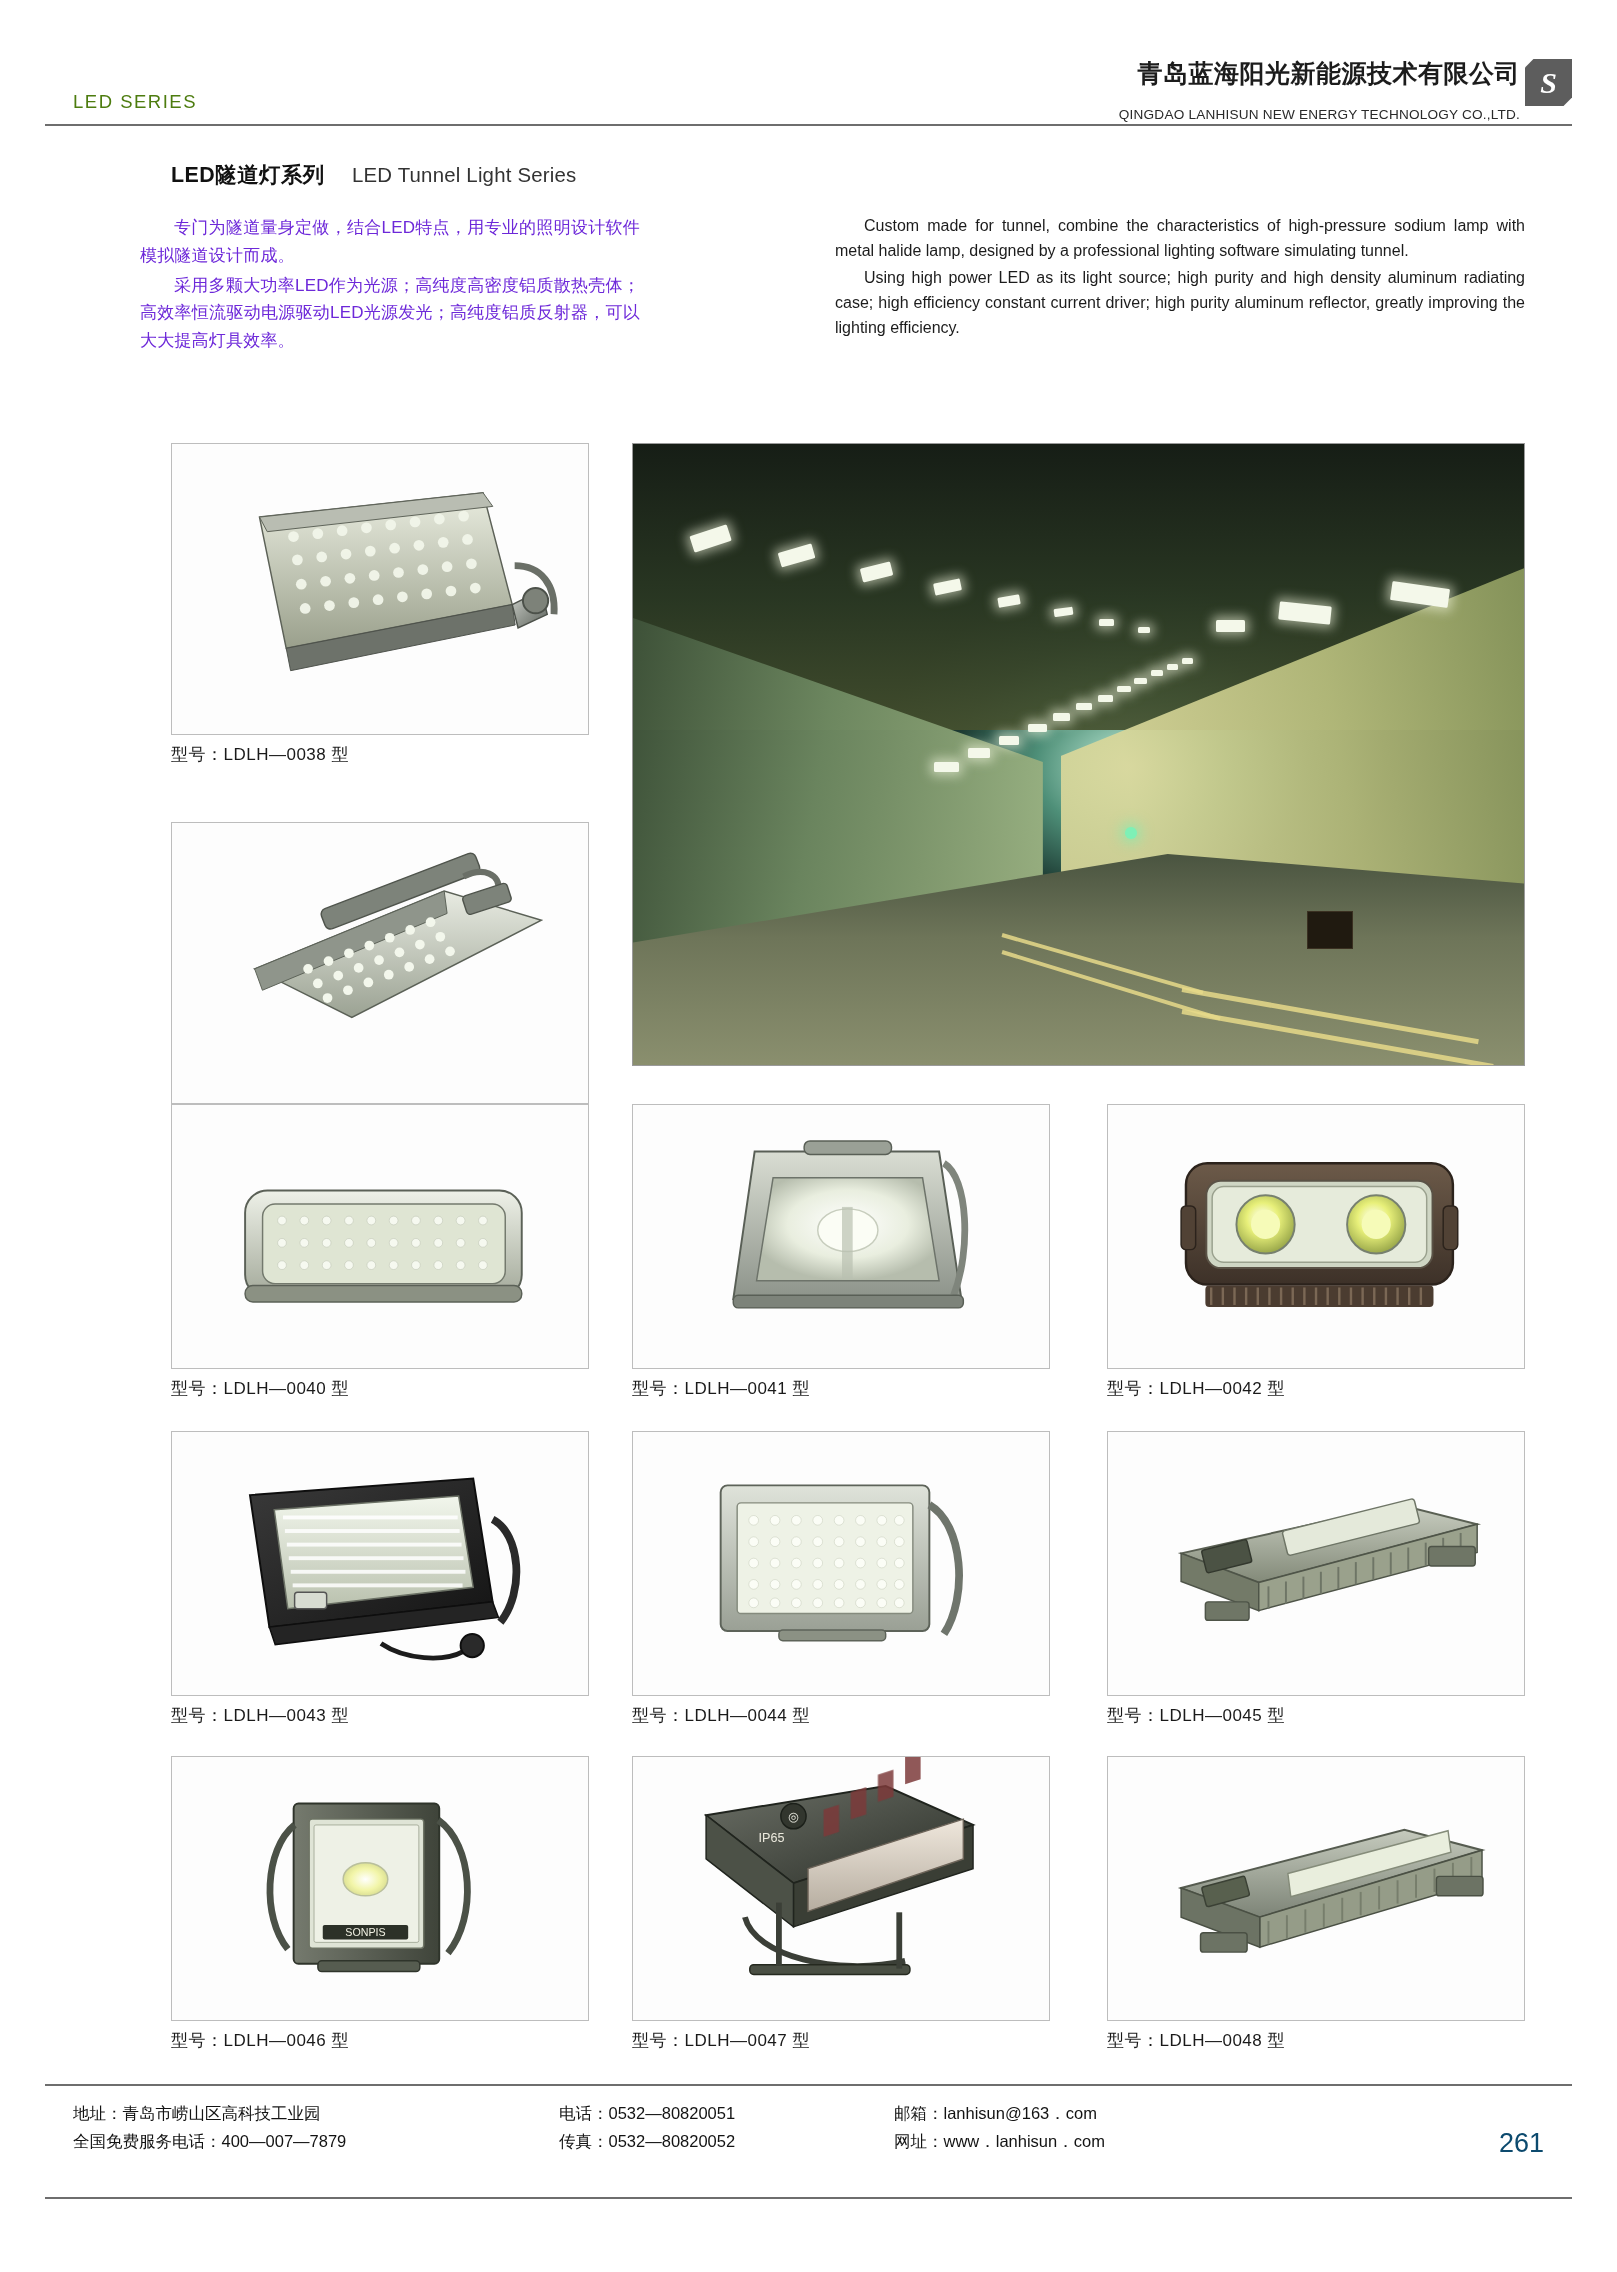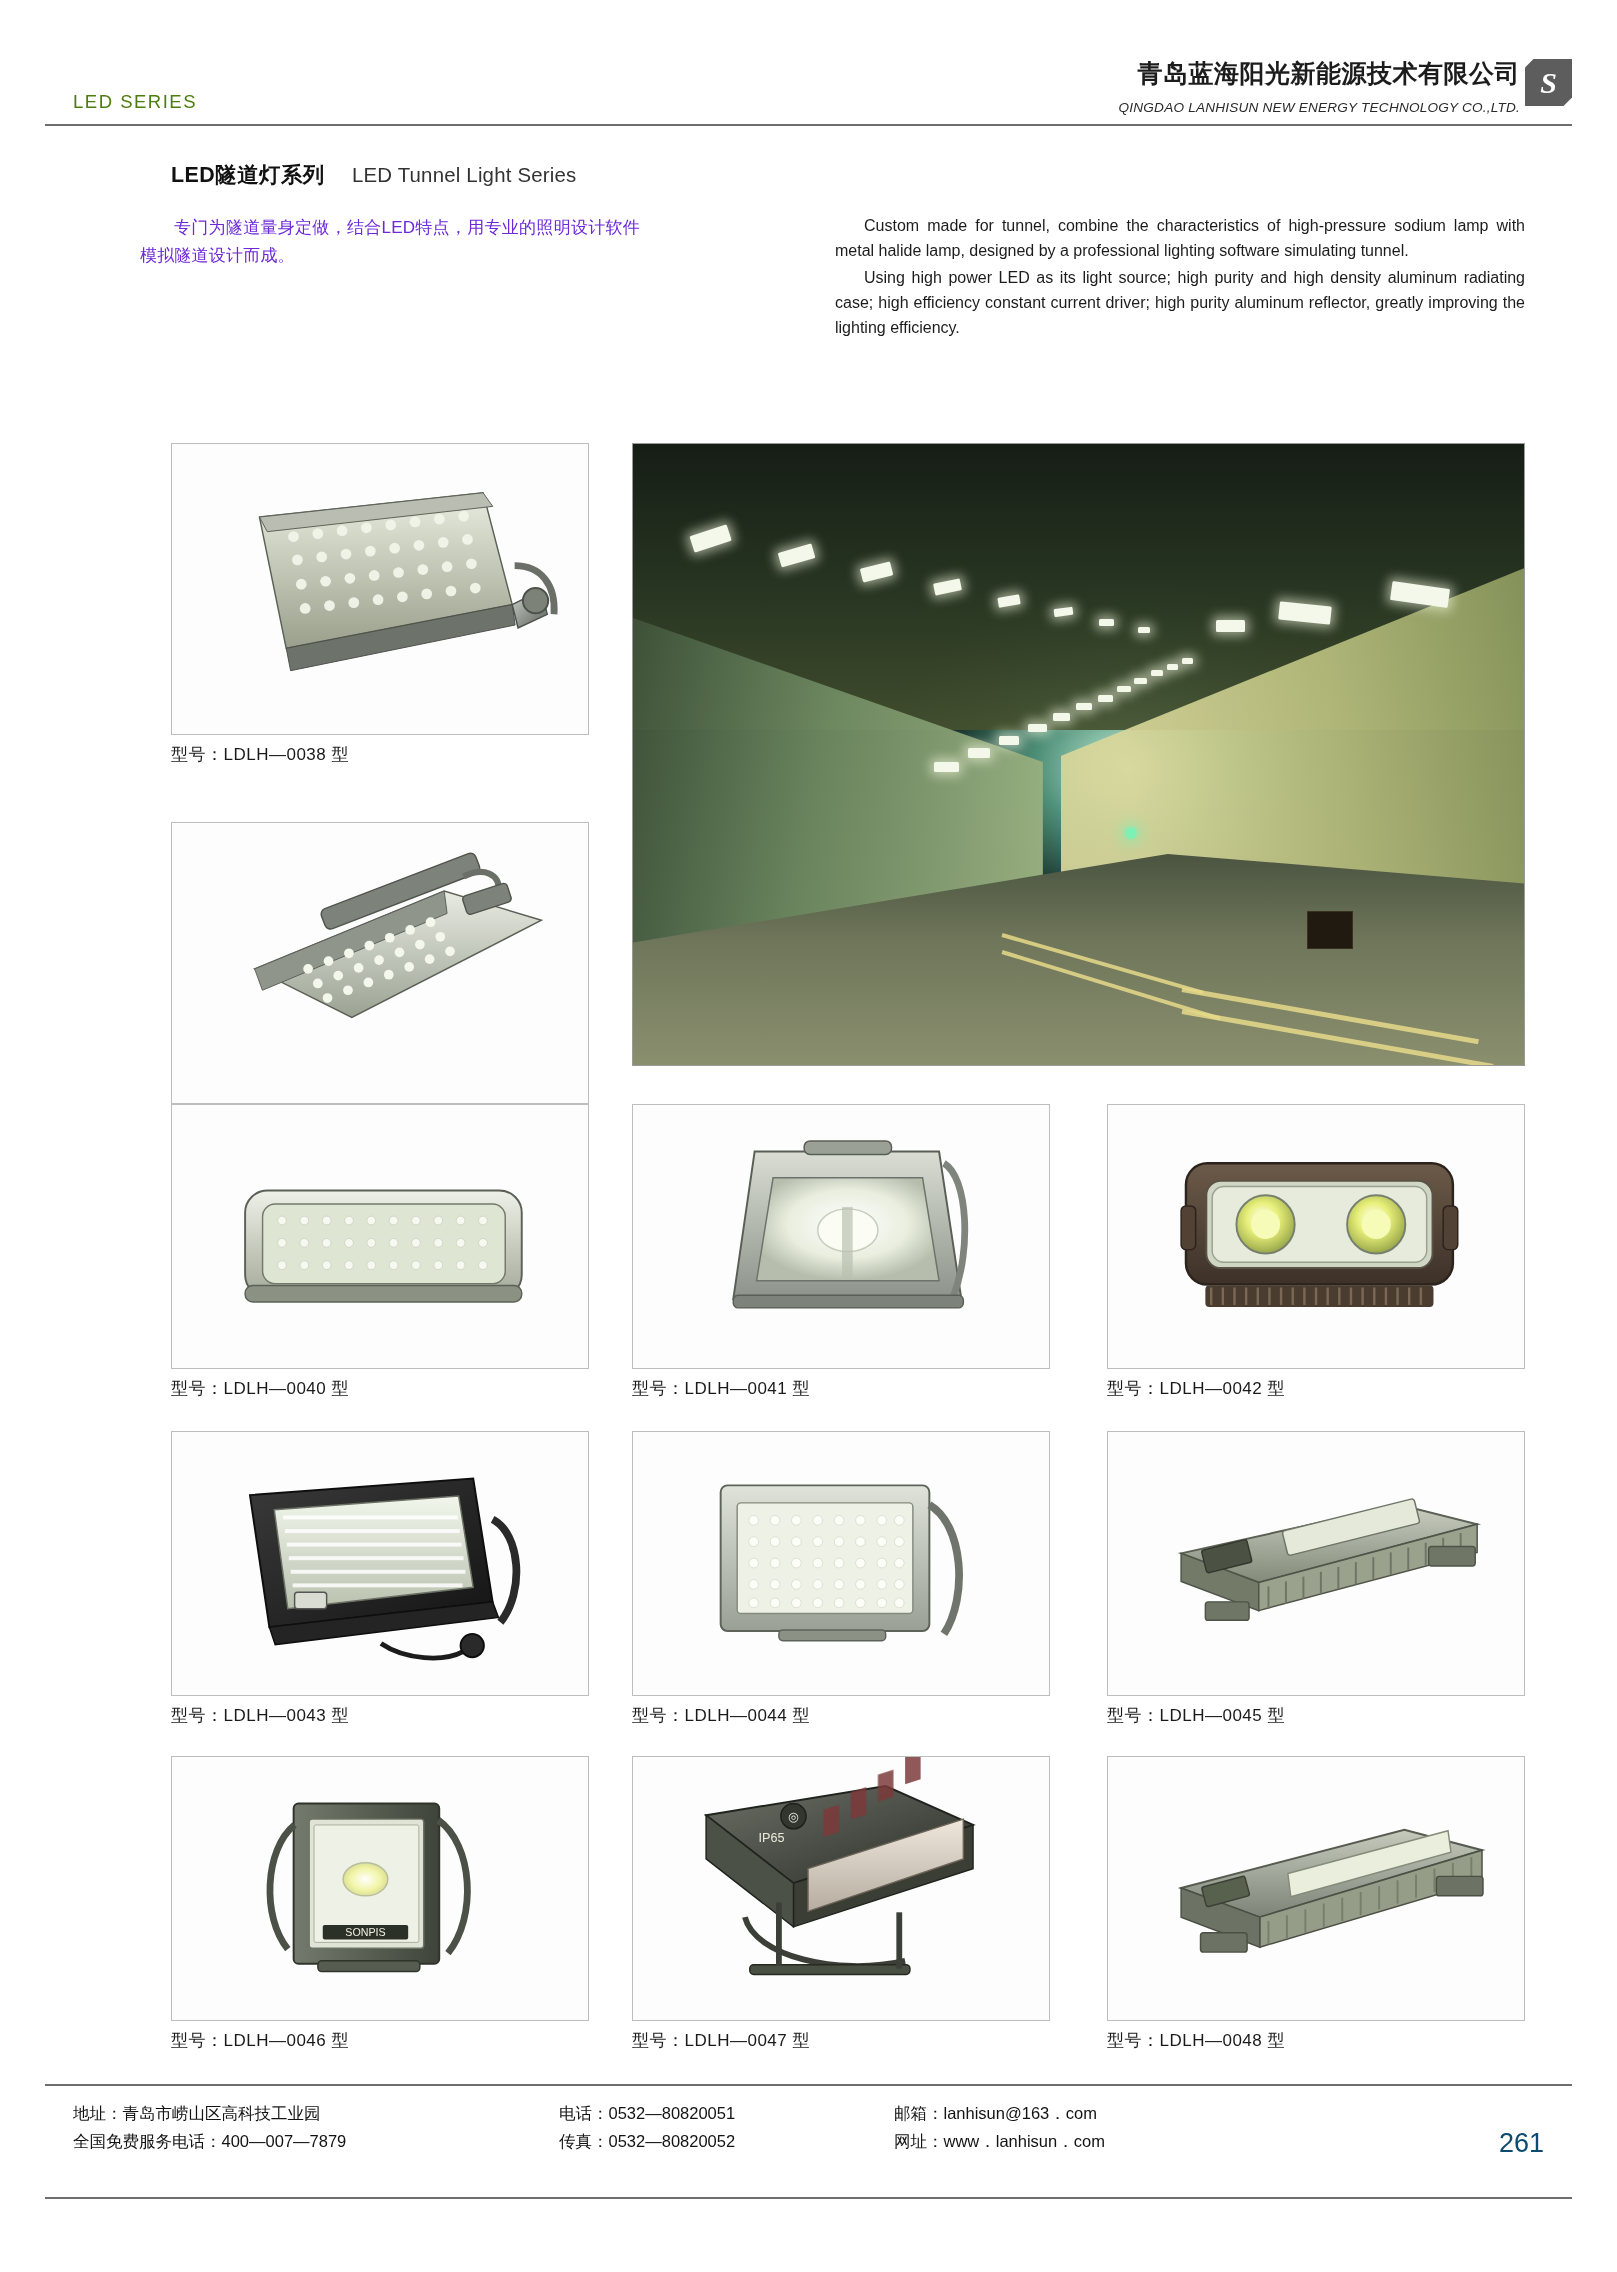--- a/index.html
+++ b/index.html
@@ -50,22 +50,21 @@
     font-size: 25px;
     font-weight: bold;
     color: #1c1c1c;
     letter-spacing: 0.5px;
     line-height: 1.2;
   }
   .company-en {
     font-size: 13.6px;
     color: #2a2a2a;
     letter-spacing: 0.2px;
-    margin-top: 12px;
-    font-style: italic;
+    margin-top: 19px;
   }
   .logo-badge {
     position: absolute;
     right: 45px;
     top: 30px;
     width: 47px;
     height: 47px;
     background: #5d5d5d;
     clip-path: polygon(18% 0%, 100% 0%, 100% 82%, 82% 100%, 0% 100%, 0% 18%);
     color: #ffffff;
@@ -253,20 +252,21 @@
     <div class="header-rule"></div>
   </div>
 
   <div class="title-row">
     <span class="title-cn">LED隧道灯系列</span>
     <span class="title-en">LED Tunnel Light Series</span>
   </div>
 
   <div class="intro-cn">
     <p>专门为隧道量身定做，结合LED特点，用专业的照明设计软件模拟隧道设计而成。</p>
+    <p>采用多颗大功率LED作为光源；高纯度高密度铝质散热壳体；高效率恒流驱动电源驱动LED光源发光；高纯度铝质反射器，可以大大提高灯具效率。</p>
   </div>
   <div class="intro-en">
     <p>Custom made for tunnel, combine the characteristics of high-pressure sodium lamp with metal halide lamp, designed by a professional lighting software simulating tunnel.</p>
     <p>Using high power LED as its light source; high purity and high density aluminum radiating case; high efficiency constant current driver; high purity aluminum reflector, greatly improving the lighting efficiency.</p>
   </div>
 
   <div class="tunnel">
     <div class="tunnel-sky"></div>
     <div class="tunnel-ceiling"></div>
     <div class="tunnel-wall-l"></div>

